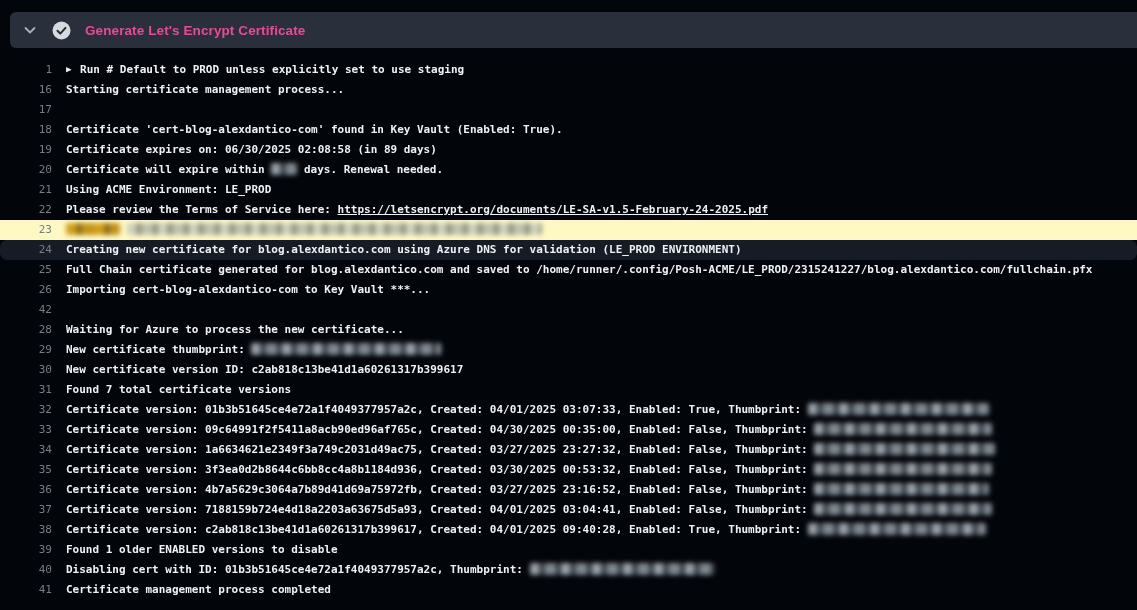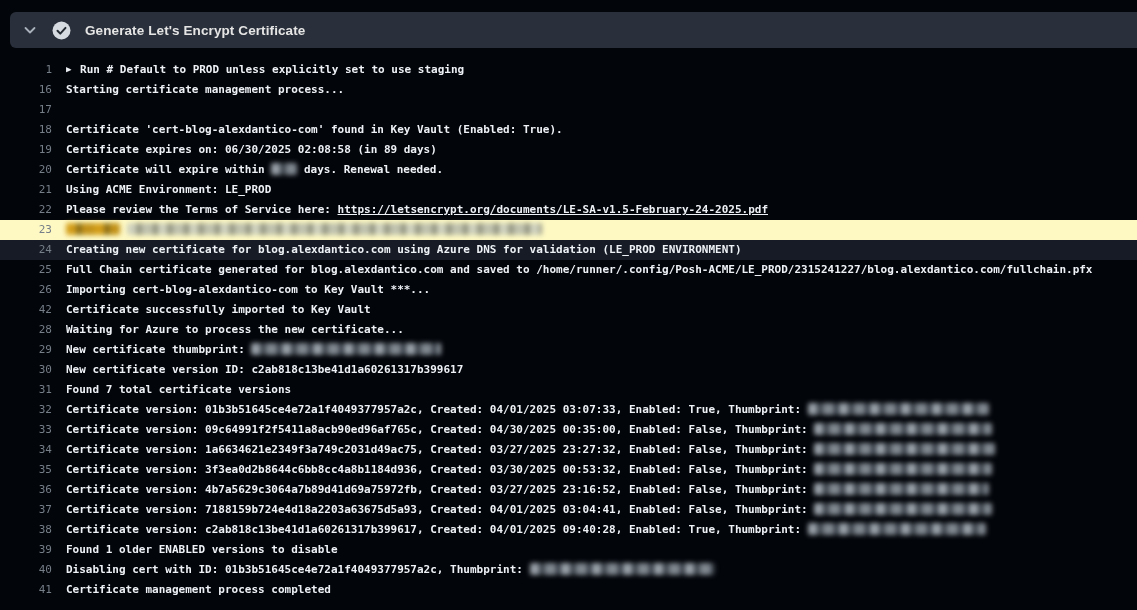--- a/index.html
+++ b/index.html
@@ -12,35 +12,35 @@
   .step-header{
     position:absolute;left:10px;top:12px;width:1127px;height:36px;
     background:#2a303b;border-radius:6px 0 0 6px;
     display:flex;align-items:center;cursor:pointer;
   }
   .chev{margin-left:12px;width:16px;height:16px;flex:none;display:block;}
   .status-ico{margin-left:14px;width:19px;height:19px;flex:none;display:block;}
   .step-title{
     margin-left:14px;
     font-family:"Liberation Sans","DejaVu Sans",sans-serif;
-    font-size:13.5px;font-weight:600;color:#e5e5e5;letter-spacing:.1px;
+    font-size:13.5px;font-weight:600;color:#ec4899;letter-spacing:.1px;
   }
   
   .log{position:absolute;left:0;top:48px;width:1137px;padding-top:12px;}
   .row{display:flex;height:20px;line-height:20px;font-size:11px;}
   .row .num{
     width:52px;flex:none;text-align:right;
     color:#767e88;font-weight:400;text-decoration:none;cursor:pointer;
   }
   .row .content{
     padding-left:14px;white-space:pre;
     color:#eef2f6;font-weight:600;
   }
   .row.warning{background:#fef9c3;}
-  .row.selected{background:#161b26;}
+  .row.selected{background:#161b26;border-radius:7px;}
   .loglink{color:#eef2f6;text-decoration:underline;cursor:pointer;font-weight:700;}
   .expander{font-size:9px;display:inline-block;transform:translateY(-1px);margin-right:2px;cursor:pointer;color:#eef2f6;}
   
   .blur{
     display:inline-block;height:12px;border-radius:2px;vertical-align:-2px;
     filter:blur(2.4px);opacity:.9;
     background:repeating-linear-gradient(90deg,#aab2ba 0 9px,#454c54 9px 15px,#8e969e 15px 26px,#394049 26px 31px);
   }
   .blur.warn{
     background:repeating-linear-gradient(90deg,#d29a12 0 10px,#8a6a10 10px 16px,#c08e12 16px 28px);
@@ -106,21 +106,20 @@
       <div class="row">
     <a class="num">25</a>
     <div class="content"><span>Full Chain certificate generated for blog.alexdantico.com and saved to /home/runner/.config/Posh-ACME/LE_PROD/2315241227/blog.alexdantico.com/fullchain.pfx</span></div>
   </div>
       <div class="row">
     <a class="num">26</a>
     <div class="content"><span>Importing cert-blog-alexdantico-com to Key Vault ***...</span></div>
   </div>
       <div class="row">
     <a class="num">42</a>
-    <div class="content"><span>Certificate successfully imported to Key Vault</span></div>
   </div>
       <div class="row">
     <a class="num">28</a>
     <div class="content"><span>Waiting for Azure to process the new certificate...</span></div>
   </div>
       <div class="row">
     <a class="num">29</a>
     <div class="content"><span>New certificate thumbprint: </span><span class="blur" style="width: 190px;"></span></div>
   </div>
       <div class="row">

